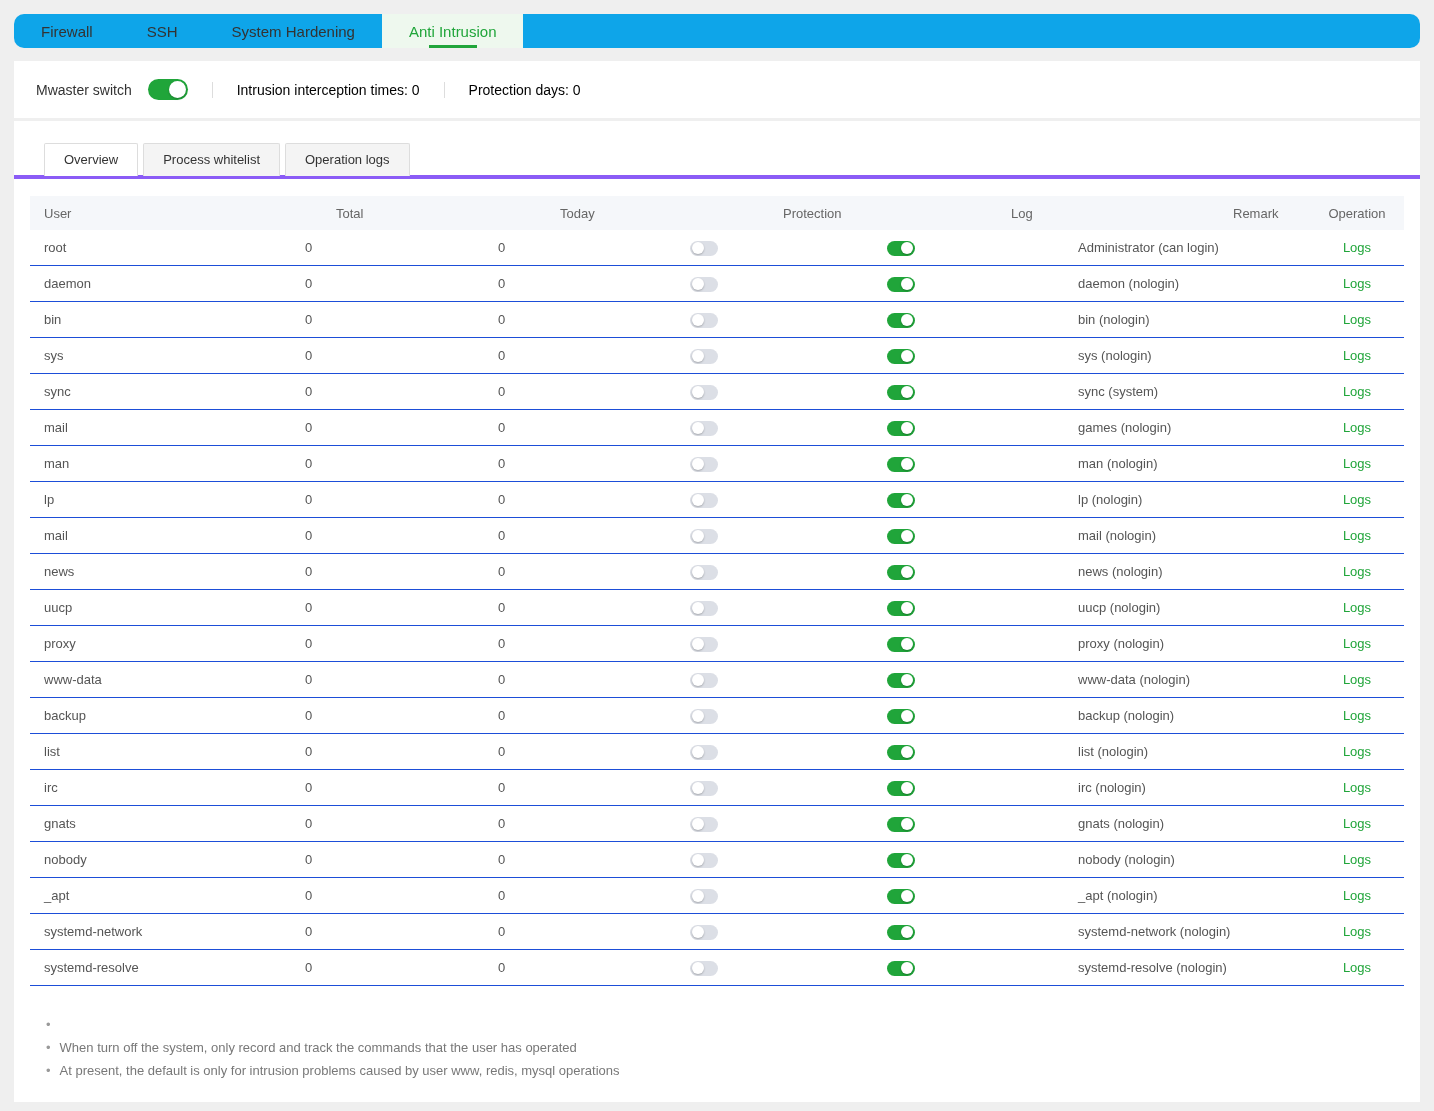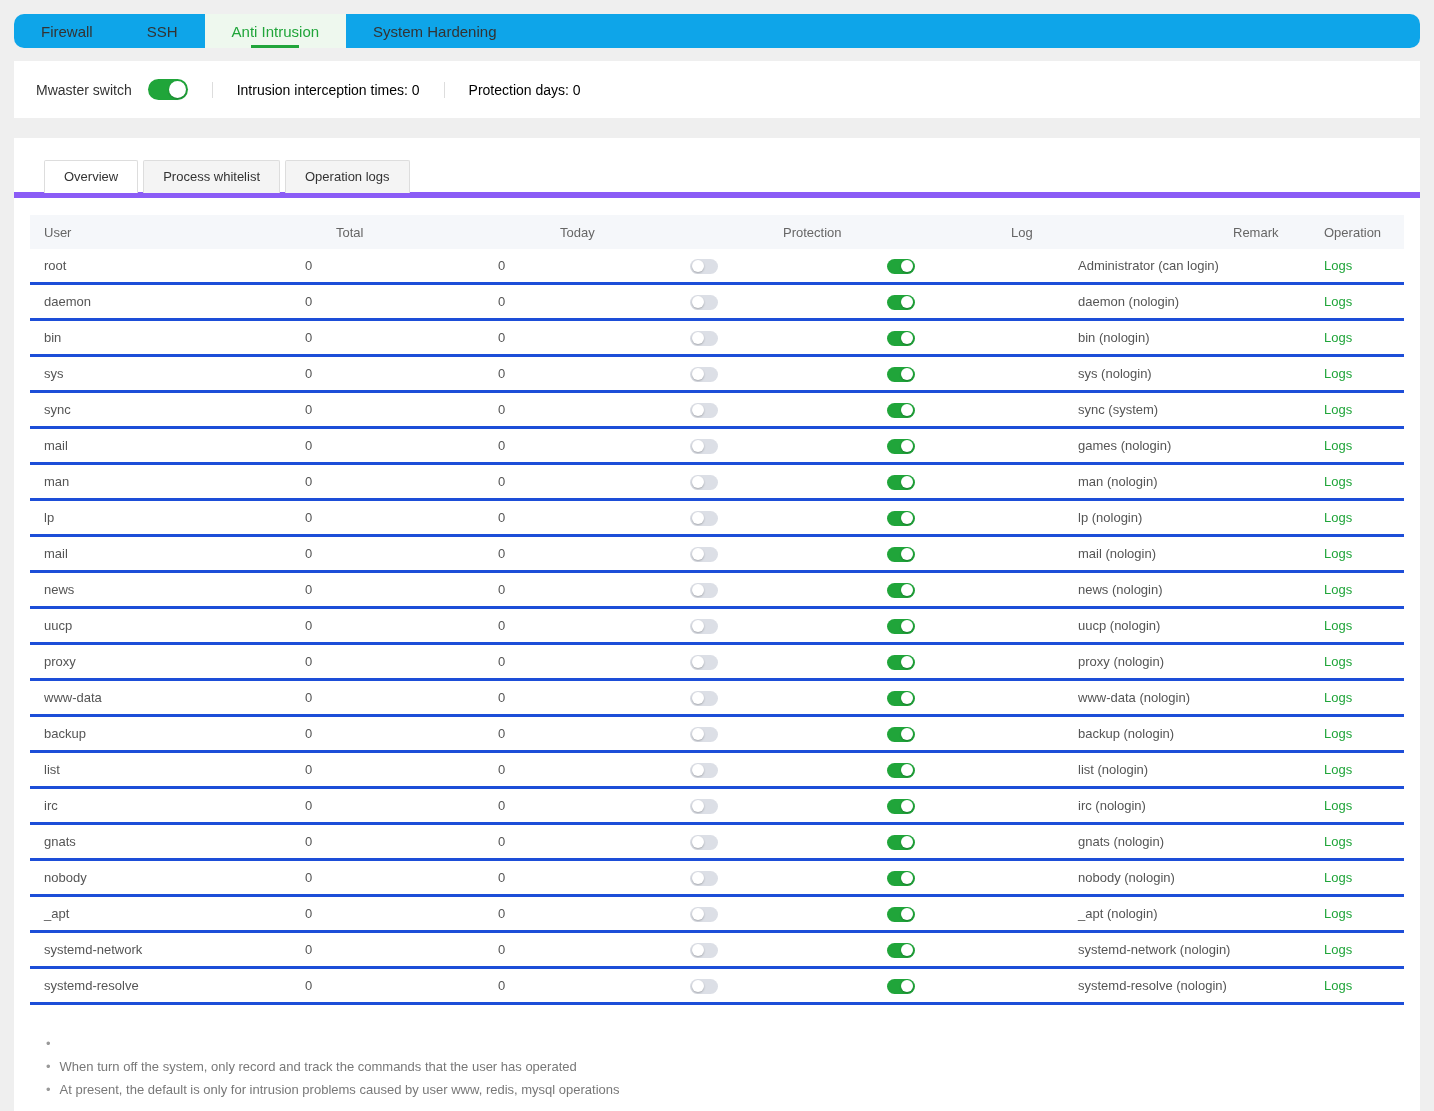--- a/index.html
+++ b/index.html
@@ -41,21 +41,21 @@
     background:#20a53a;
   }
 
   
   .toolbar {
     background:#fff;
     height:57px;
     display:flex;
     align-items:center;
     padding:0 22px;
-    margin-bottom:20px;
+    margin-bottom:3px;
     font-size:14px;
     color:#333;
   }
   .vdivider { width:1px; height:16px; background:#ddd; margin:0 24px; }
   .stat { color:#000000; }
 
   
   .switch {
     display:inline-block;
     position:relative;
@@ -74,21 +74,21 @@
   .switch.lg .knob { width:17px; height:17px; top:2px; left:2px; }
   .switch.sm { width:28px; height:15px; }
   .switch.sm .knob { width:12px; height:12px; top:1.5px; left:2px; }
   .switch.on { background:#20a53a; }
   .switch.lg.on .knob { left:auto; right:2px; }
   .switch.sm.on .knob { left:auto; right:2px; }
 
   
   .panel { background:#fff; padding:22px 0 20px; }
 
-  .subtabs { display:flex; padding:0 30px; border-bottom:6px solid #8b5cf6; }
+  .subtabs { display:flex; padding:0 30px; border-bottom:4px solid #8b5cf6; }
   .subtab {
     font-size:13px;
     padding:8px 19px;
     border:1px solid #ddd;
     border-bottom:none;
     background:#f4f4f4;
     margin-right:5px;
     margin-bottom:-1px;
     color:#333;
     cursor:pointer;
@@ -97,49 +97,49 @@
   }
   .subtab.active { background:#fff; padding-bottom:9px; }
 
   
   .table { margin:17px 16px 0; font-size:13px; }
   .tr {
     display:grid;
     grid-template-columns:261px 193px 192px 197px 191px 1fr 80px;
     align-items:center;
     height:36px;
-    border-bottom:3px solid #1d4ed8;
+    border-bottom:1px solid #1d4ed8;
   }
   .tr.thead {
     background:#f5f7fa;
     height:34px;
     border-bottom:none;
     color:#666;
     gap:31px;
   }
   .td { padding-left:14px; color:#555; overflow:hidden; white-space:nowrap; }
   .tr.thead .td { color:#666; }
-  .td.op { text-align:left; padding-right:14px; padding-left:0; }
+  .td.op { text-align:center; padding-right:14px; padding-left:0; }
   .logs-link { color:#20a53a; cursor:pointer; text-decoration:none; }
 
   
   .notes { margin:27px 32px 0; }
   .note { display:flex; align-items:flex-start; line-height:23px; font-size:13px; color:#787878; }
   .note .bullet { color:#999; margin-right:9px; font-size:13px; }
 </style>
 </head>
 <body>
 
 <div class="page">
 
   <div class="topbar">
     <div class="nav-tab">Firewall</div>
     <div class="nav-tab">SSH</div>
+    <div class="nav-tab">System Hardening</div>
     <div class="nav-tab active">Anti Intrusion</div>
-    <div class="nav-tab">System Hardening</div>
   </div>
 
   <div class="toolbar">
     <span class="master-label">Mwaster switch</span>
     <span class="switch lg on">
         <span class="knob"></span>
       </span>
     <span class="vdivider"></span>
     <span class="stat">Intrusion interception times: 0</span>
     <span class="vdivider"></span>

